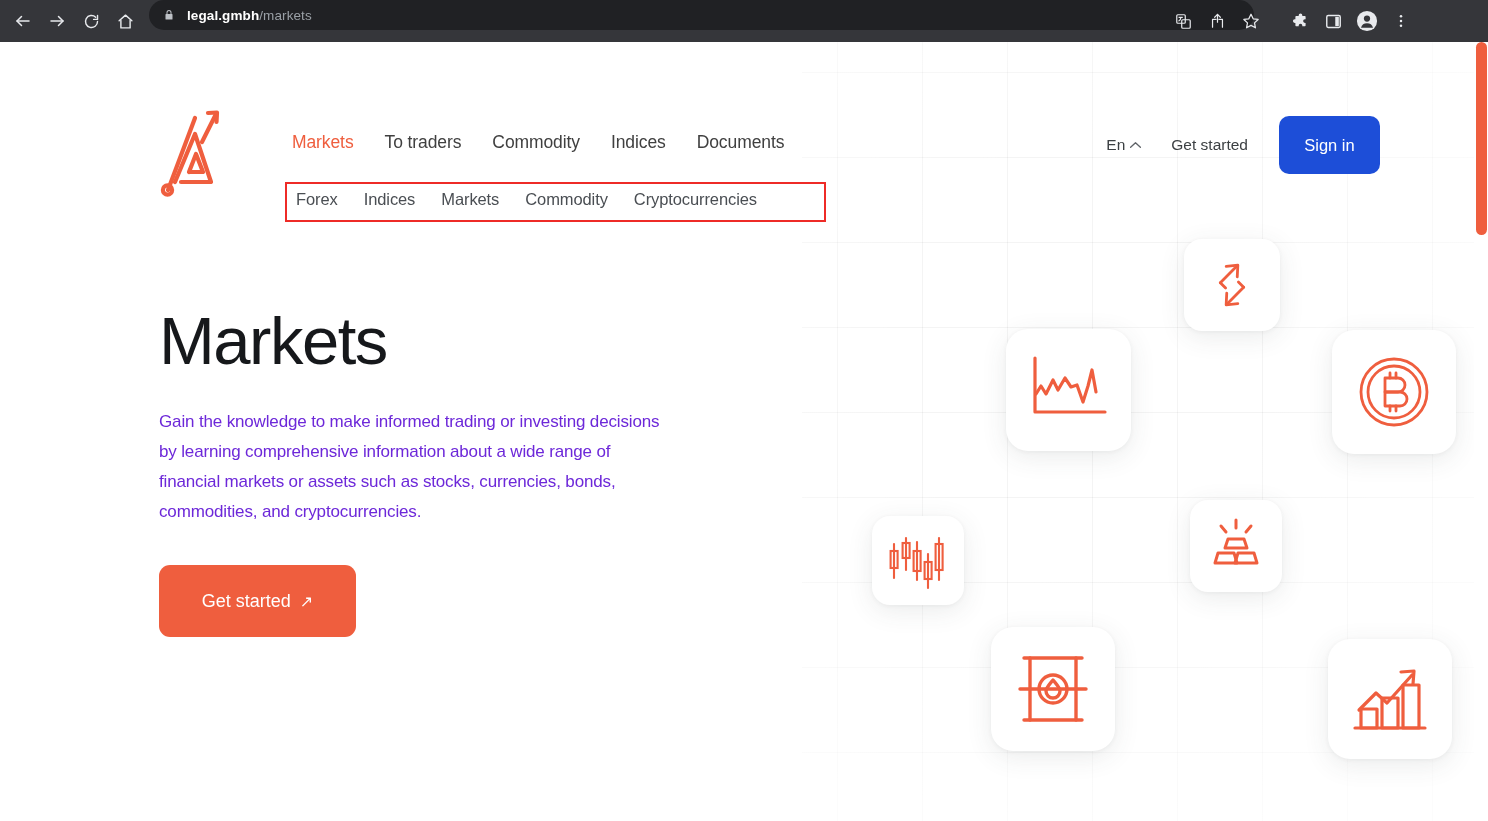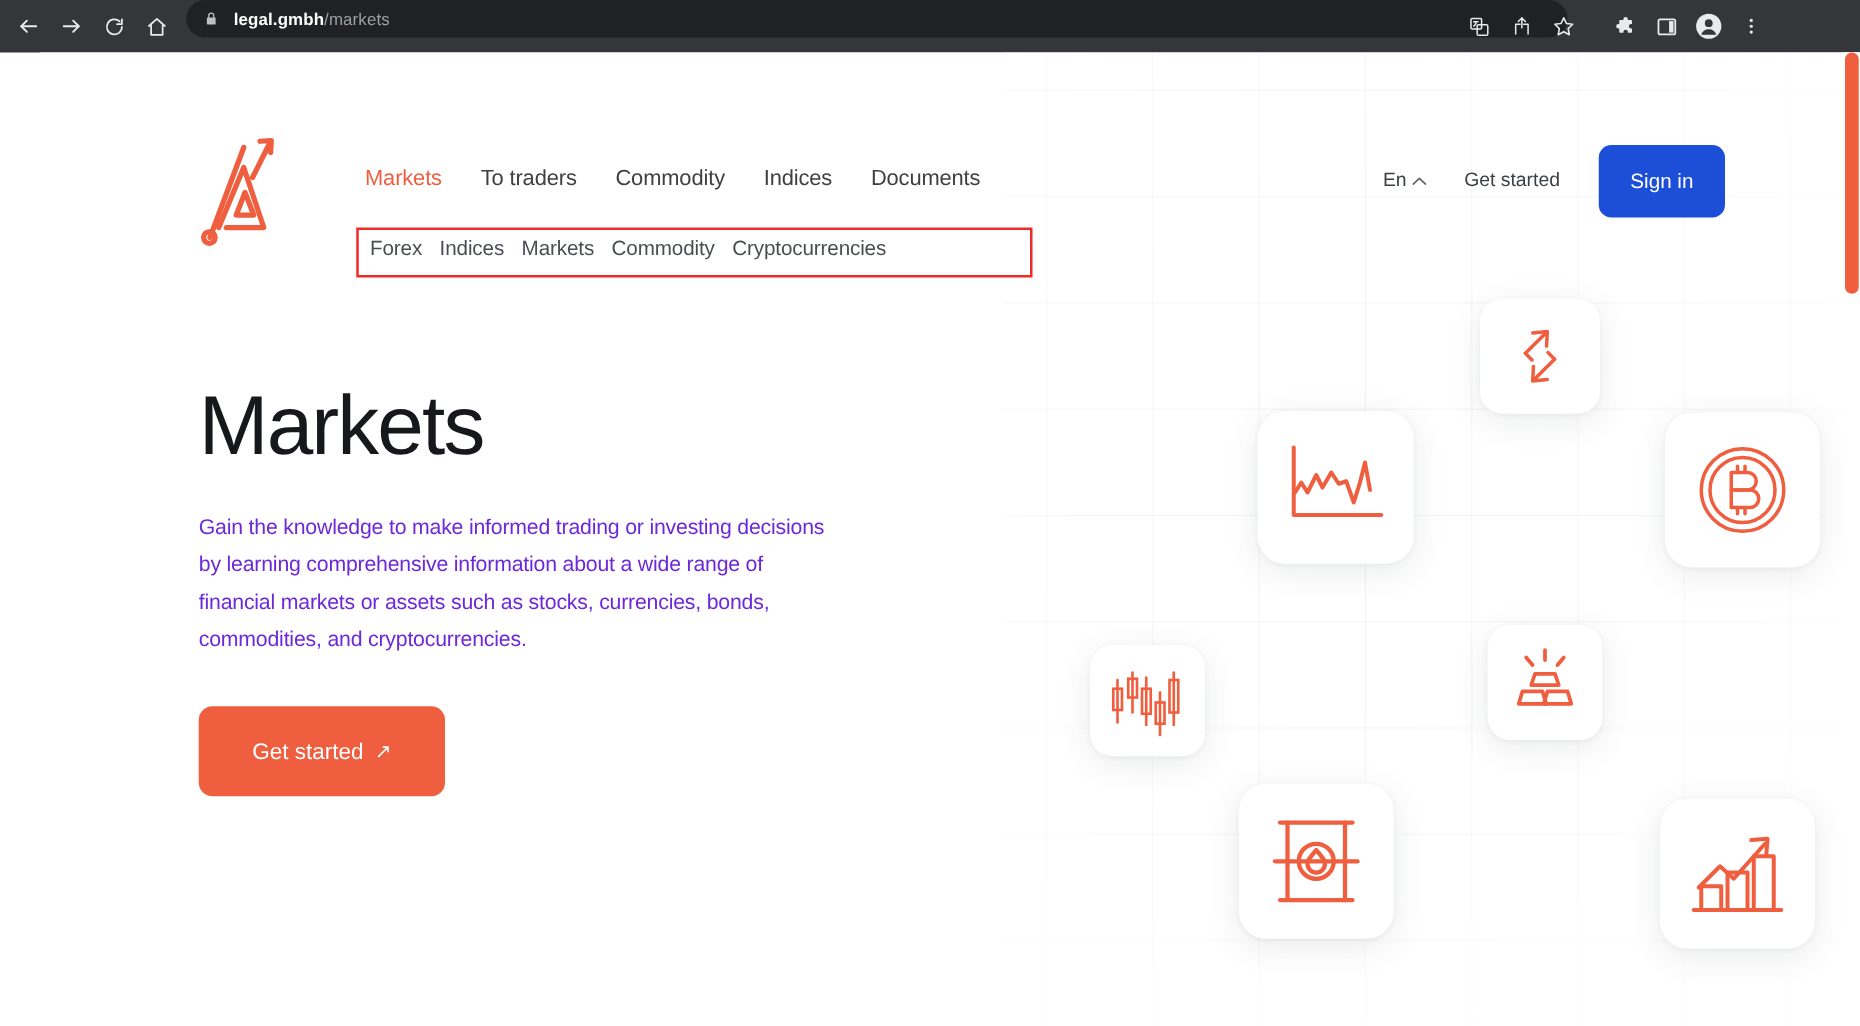--- a/index.html
+++ b/index.html
@@ -100,21 +100,21 @@
   .nav-link.active { color: #ef5e3e; }
 
   #sub-nav-box {
     position: absolute;
     left: 253px; top: 140px;
     width: 541px; height: 40px;
     border: 2.5px solid #ee2b27;
   }
   #sub-nav {
     position: absolute; left: 264px; top: 148px;
-    display: flex; align-items: center; gap: 14px; justify-content: space-between;
+    display: flex; align-items: center; gap: 26px; justify-content: space-between;
   }
   .subnav-link {
     font-size: 16.5px;
     color: #4a4e53;
     letter-spacing: -0.1px;
     white-space: nowrap;
   }
 
   #header-right {
     position: absolute; right: 126px; top: 74px;

